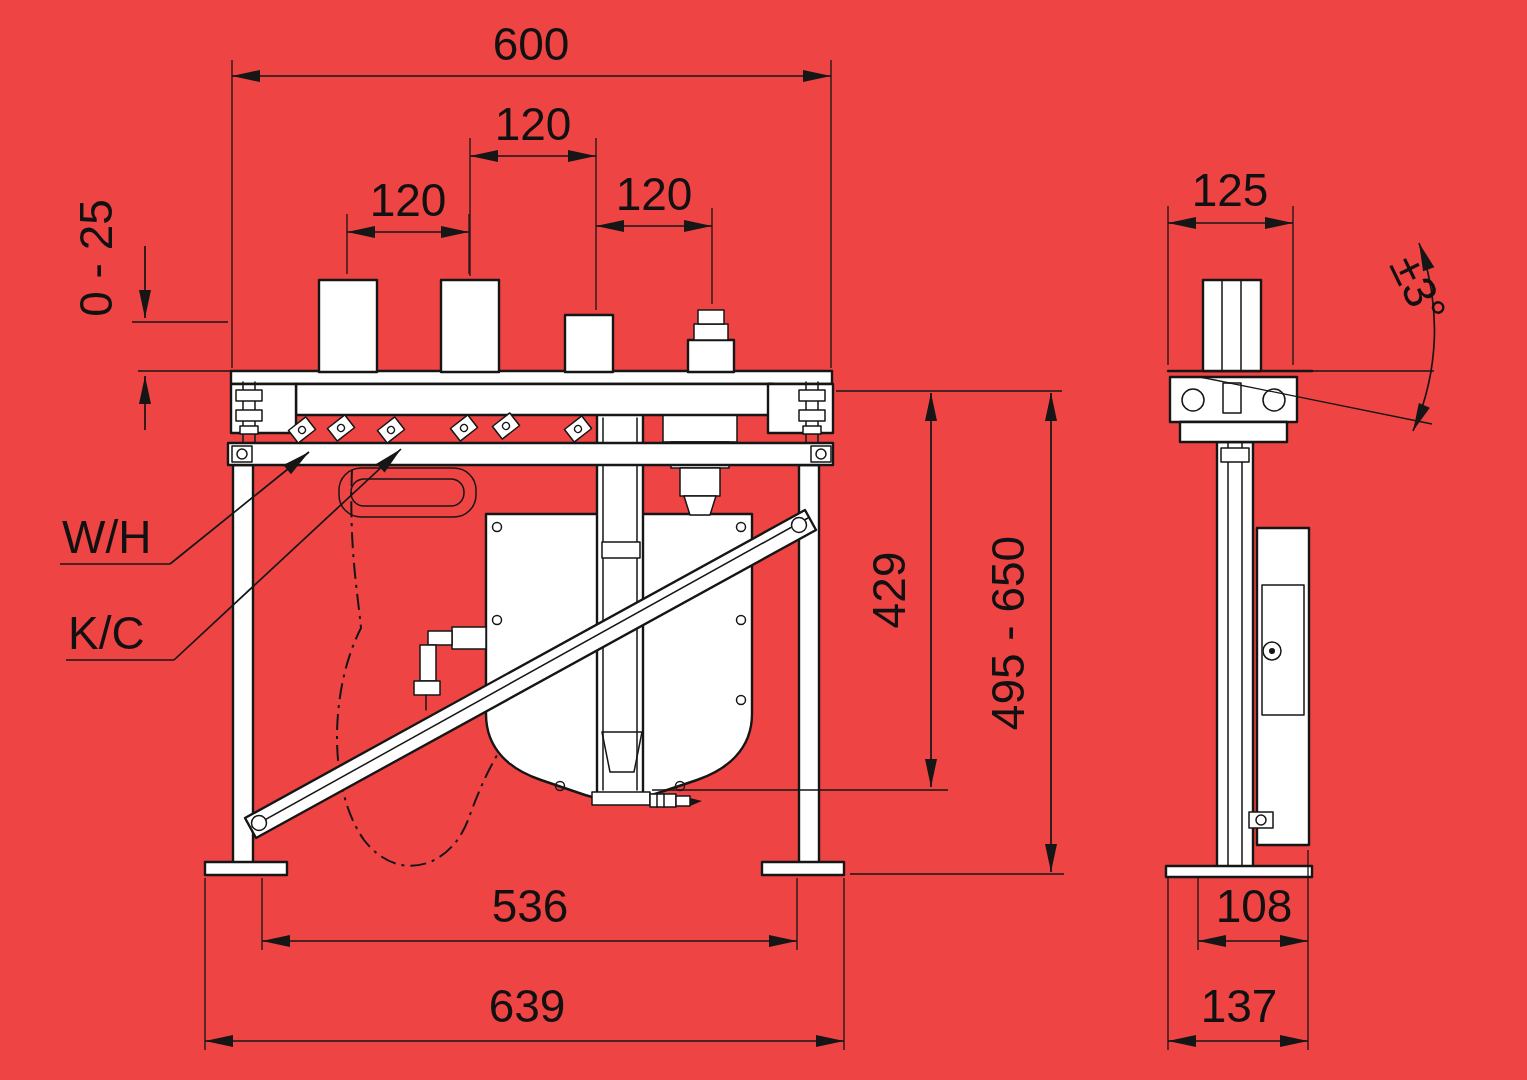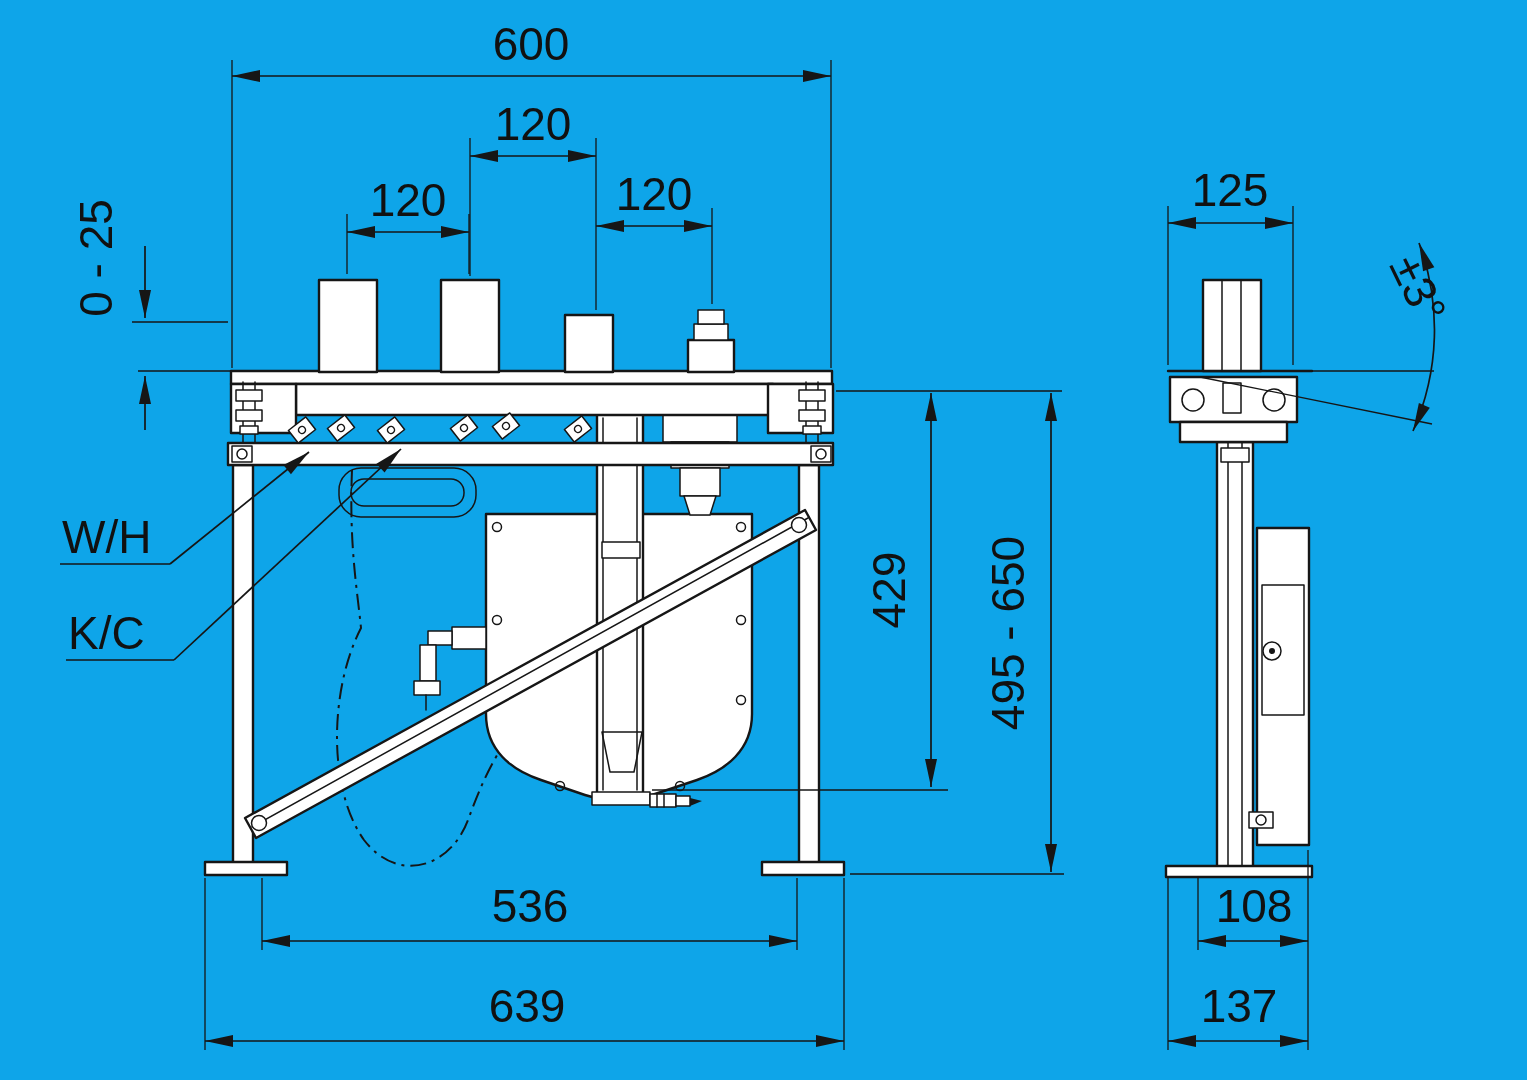--- a/index.html
+++ b/index.html
@@ -1,16 +1,16 @@
 <!DOCTYPE html>
 <html><head>
 <meta charset="utf-8">
 <style>
   html,body{margin:0;padding:0;background:#ffffff;}
-  .stage{width:1527px;height:1080px;background:#0ea5e9;position:relative;overflow:hidden;}
+  .stage{width:1527px;height:1080px;background:#ef4444;position:relative;overflow:hidden;}
   svg{display:block;}
   
   .o  {fill:none;stroke:#161616;stroke-width:2.4;stroke-linejoin:round;stroke-linecap:round;}
   .of {fill:#ffffff;stroke:#161616;stroke-width:2.4;stroke-linejoin:round;}
   .t  {fill:none;stroke:#161616;stroke-width:1.5;stroke-linejoin:round;stroke-linecap:round;}
   .tf {fill:#ffffff;stroke:#161616;stroke-width:1.5;stroke-linejoin:round;}
   
   .d  {fill:none;stroke:#161616;stroke-width:1.7;}
   .e  {fill:none;stroke:#161616;stroke-width:1.3;}
   .hose{fill:none;stroke:#161616;stroke-width:2;stroke-dasharray:16 6 3 6;}

